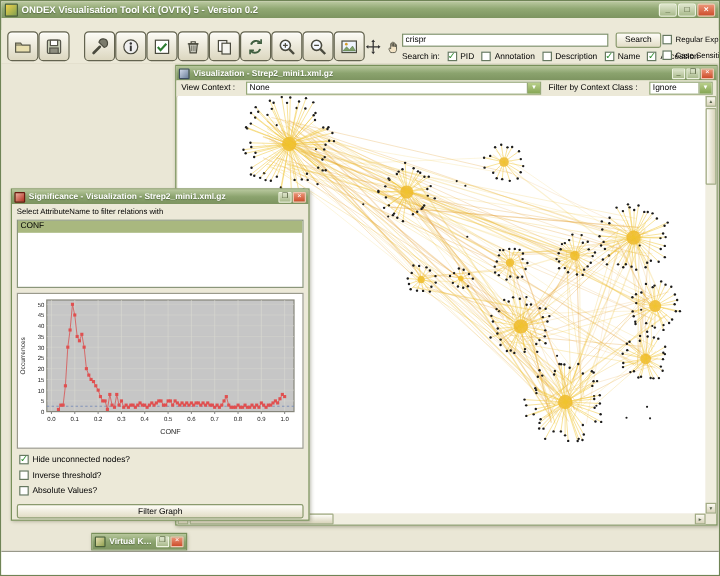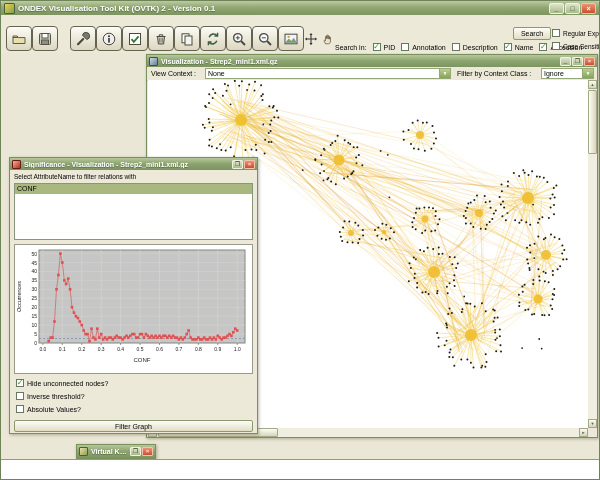--- a/index.html
+++ b/index.html
@@ -64,30 +64,31 @@
   svg{display:block;}
   u{text-decoration:underline;}
 </style>
 </head>
 <body>
 
 <div id="app">
 
   <div class="titlebar">
     <span class="appicon"></span>
-    <span class="titletext">ONDEX Visualisation Tool Kit (OVTK) 2 - Version 0.1</span>
+    <span class="titletext">ONDEX Visualisation Tool Kit (OVTK) 5 - Version 0.2</span>
     <span class="wbtns">
       <span class="wbtn">_</span>
       <span class="wbtn">□</span>
       <span class="wbtn close">×</span>
     </span>
   </div>
 
 
   <div class="toolbar">
+    <input class="searchinput" value="crispr" style="">
     <button class="searchbtn">Search</button>
     <div class="searchrow">
       <span class="cbl">Search in:</span>
     <span class="cbw">
           <span class="cb">✓</span>
           <span class="cbl">PID</span>
         </span>
         <span class="cbw">
           <span class="cb"></span>
           <span class="cbl">Annotation</span>

